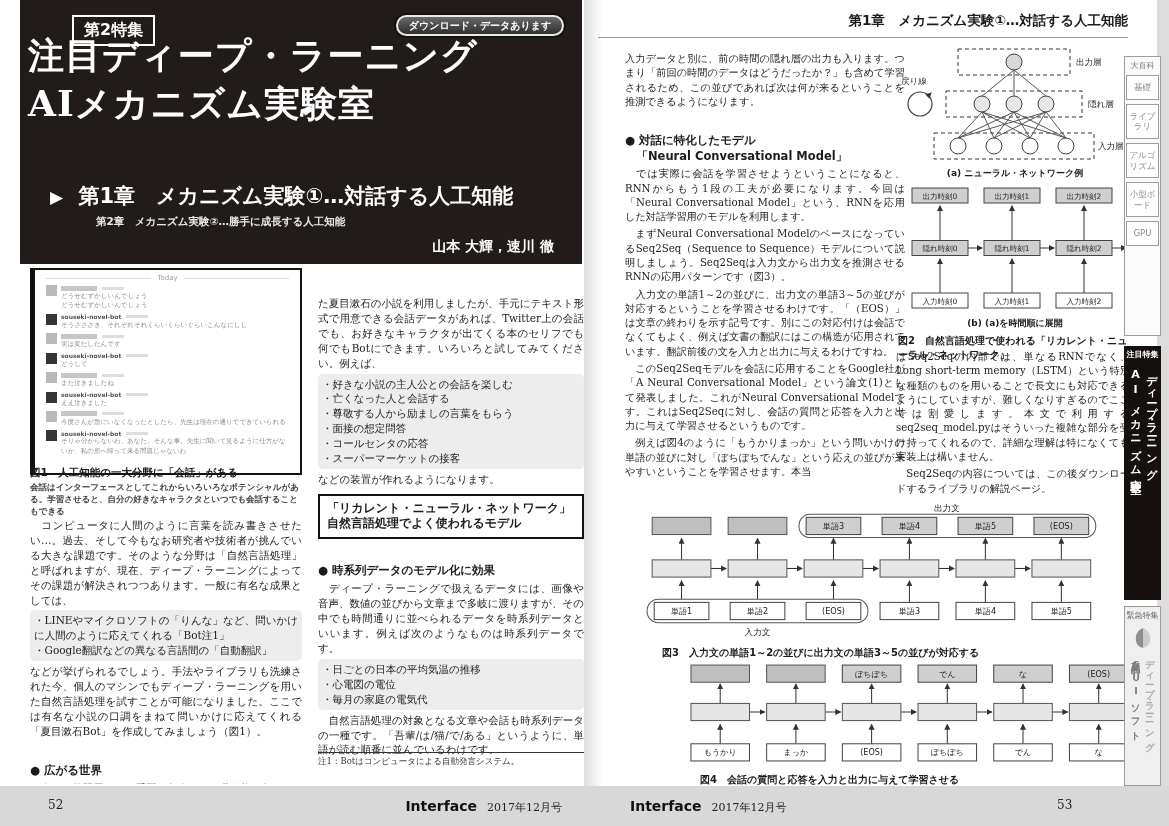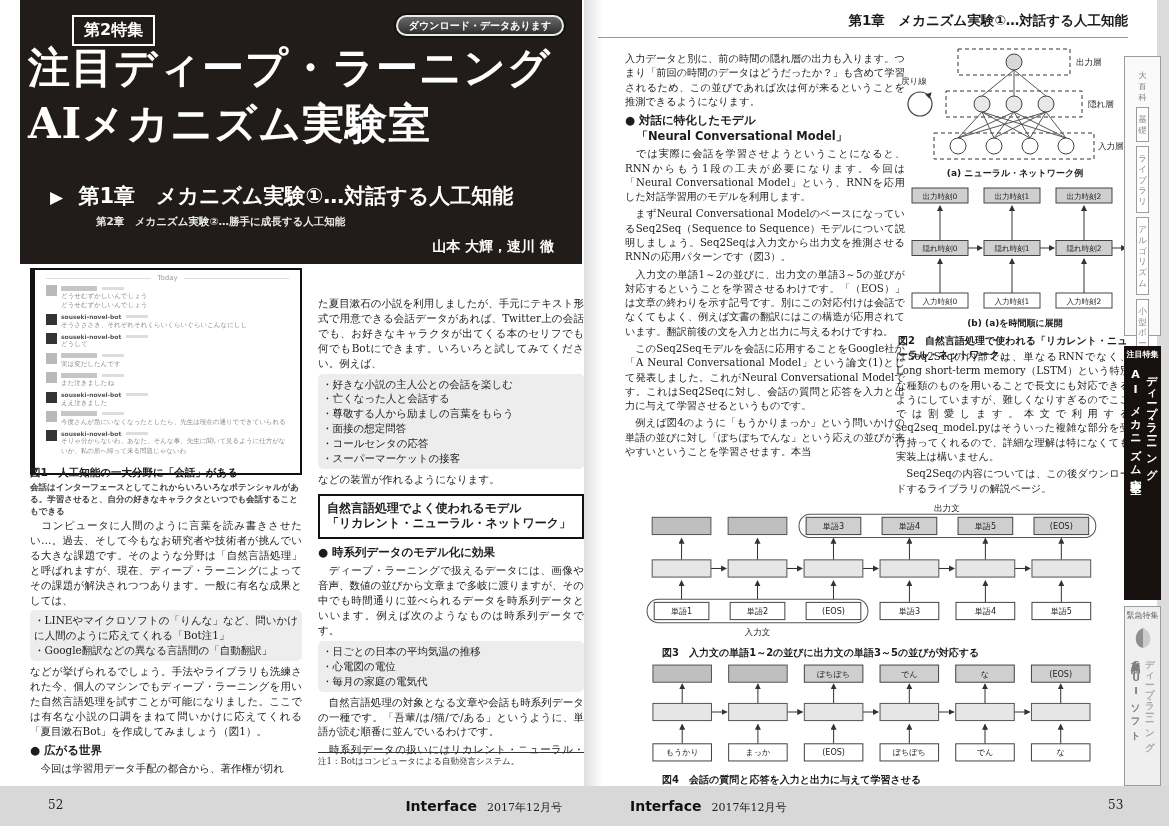--- a/index.html
+++ b/index.html
@@ -16,21 +16,21 @@
           background:linear-gradient(to right,rgba(0,0,0,.13),rgba(0,0,0,0) 70%);}
   .edge-strip{left:1157px;top:0;width:12px;height:786px;background:#dcdcdc;}
   
   .black-header{left:20px;top:0;width:562px;height:264px;background:#211c19;color:#fff;}
   .feature-box{position:absolute;left:52px;top:15px;border:2px solid #fff;padding:3px 10px;
                font-family:"DejaVu Sans",sans-serif;font-weight:bold;font-size:16px;}
   .dl-badge{position:absolute;left:376px;top:15px;width:164px;height:17px;line-height:17px;
             text-align:center;font-family:"DejaVu Sans",sans-serif;font-weight:bold;font-size:10px;
             color:#fff;background:linear-gradient(#6a6a6a,#2e2e2e);border:2px solid #e9e9e9;
             border-radius:11px;box-shadow:0 0 0 2px #14100e;}
-  .big-title{position:absolute;left:8px;top:40px;width:548px;font-size:42px;font-weight:bold;
+  .big-title{position:absolute;left:8px;top:32px;width:548px;font-size:36px;font-weight:bold;
              line-height:1.33;letter-spacing:1px;white-space:nowrap;}
   .chapter-line{position:absolute;left:30px;top:182px;font-family:"DejaVu Sans",sans-serif;
                 font-weight:bold;font-size:21px;white-space:nowrap;}
   .chapter-line .tri{font-size:17px;margin-right:8px;}
   .subchapters{position:absolute;left:76px;top:214px;font-family:"DejaVu Sans",sans-serif;
                font-weight:bold;font-size:10.5px;line-height:1.45;color:#e8e8e8;}
   .authors{position:absolute;right:28px;top:238px;font-family:"DejaVu Sans",sans-serif;
            font-weight:bold;font-size:14px;}
   
   .fig1{left:30px;top:268px;width:272px;height:207px;border:2px solid #111;border-left:5px solid #111;
@@ -50,47 +50,47 @@
   .msg-text{font-size:6.5px;color:#8a8a8a;line-height:1.45;white-space:pre-line;
             overflow:hidden;max-height:20px;}
   .fig1-cap{left:30px;top:466px;width:274px;font-family:"DejaVu Sans",sans-serif;}
   .cap-title{font-weight:bold;font-size:10.5px;margin-bottom:2px;}
   .cap-body{font-weight:bold;font-size:8.5px;color:#444;line-height:1.4;}
   
   .col{font-size:10.5px;line-height:1.42;text-align:justify;}
   .col p{margin:0 0 3px 0;}
   .hl{background:#ededed;border-radius:5px;padding:3px 4px;margin:2px 0 3px 0;}
   .hl div{margin:0;}
-  .gh{font-family:"DejaVu Sans",sans-serif;font-weight:bold;font-size:11.5px;margin:3px 0 3px 0;}
+  .gh{font-family:"DejaVu Sans",sans-serif;font-weight:bold;font-size:11.5px;margin:23px 0 3px 0;}
   .col1{left:30px;top:518px;width:272px;height:266px;overflow:hidden;}
   .col2{left:318px;top:296px;width:266px;height:462px;overflow:hidden;}
   .box-head{border:2px solid #111;padding:5px 7px;margin:7px 0 5px 0;
             font-family:"DejaVu Sans",sans-serif;font-weight:bold;font-size:12px;line-height:1.3;}
   .footnote{left:318px;top:752px;width:266px;font-size:8.5px;color:#333;
             border-top:1px solid #333;padding-top:3px;}
   
   .rp-header{left:598px;top:12px;width:530px;text-align:right;
              font-family:"DejaVu Sans",sans-serif;font-weight:bold;font-size:13.5px;
              border-bottom:1px solid #999;padding-bottom:7px;}
   .rcol1{left:625px;top:52px;width:280px;height:452px;overflow:hidden;font-size:10.2px;line-height:1.4;}
   .rcol2{left:896px;top:350px;width:234px;height:150px;overflow:hidden;font-size:10.2px;line-height:1.4;}
   .rcol1 p,.rcol2 p{margin:0 0 3px 0;}
   
   .fig2{left:898px;top:46px;width:234px;}
   .subcap{font-family:"DejaVu Sans",sans-serif;font-weight:bold;font-size:9px;
           text-align:center;margin:1px 0 4px 0;}
   .figcap{font-family:"DejaVu Sans",sans-serif;font-weight:bold;font-size:10px;line-height:1.35;
           margin-top:3px;}
   .fig3{left:638px;top:503px;width:476px;}
-  .fig4{left:638px;top:658px;width:476px;}
+  .fig4{left:676px;top:658px;width:476px;}
   .fig3 .figcap,.fig4 .figcap{margin-left:24px;}
   svg text{font-family:"DejaVu Sans",sans-serif;fill:#222;}
   
   .tab{left:1124px;width:37px;box-sizing:border-box;}
-  .tab-enc{top:56px;height:280px;background:#fafafa;border:1px solid #9c9c9c;padding:10px;}
+  .tab-enc{top:56px;height:280px;background:#fafafa;border:1px solid #9c9c9c;padding:0;}
   .tab-hdr{font-family:"DejaVu Sans",sans-serif;font-size:8px;color:#777;text-align:center;
            padding:3px 0 4px 0;}
   .enc-item{border:1px solid #9c9c9c;background:#fff;color:#8a8a8a;text-align:center;
             font-family:"DejaVu Sans",sans-serif;font-size:8.5px;line-height:1.25;
             padding:6px 1px;margin:0 1px 4px 1px;}
   .tab-feature{top:346px;height:254px;background:#16110e;color:#fff;}
   .tab-feature .tab-hdr{color:#fff;font-weight:bold;}
   .vtext{writing-mode:vertical-rl;text-orientation:upright;margin:4px auto 0 auto;
          font-family:"DejaVu Sans",sans-serif;font-weight:bold;letter-spacing:2px;}
   .tab-feature .vtext{height:210px;font-size:11px;line-height:1.45;margin-left:3px;}
@@ -145,38 +145,38 @@
   <div class="msg bot">
     <div class="avatar"></div>
     <div class="msg-body">
         <div class="name-row">
           <span class="bot-name">souseki-novel-bot</span>
           <span class="tsbar"></span>
         </div>
       <div class="msg-text">そうさささき、それぞれそれくらいくらいぐらいこんなにしし</div>
       </div>
   </div>
+  <div class="msg user">
+    <div class="avatar"></div>
+    <div class="msg-body">
+        <div class="name-row">
+          <span class="redact"></span>
+          <span class="tsbar"></span>
+        </div>
+      <div class="msg-text">実は変だしたんです</div>
+      </div>
+  </div>
   <div class="msg bot">
     <div class="avatar"></div>
     <div class="msg-body">
         <div class="name-row">
           <span class="bot-name">souseki-novel-bot</span>
           <span class="tsbar"></span>
         </div>
       <div class="msg-text">どうして</div>
-      </div>
-  </div>
-  <div class="msg user">
-    <div class="avatar"></div>
-    <div class="msg-body">
-        <div class="name-row">
-          <span class="redact"></span>
-          <span class="tsbar"></span>
-        </div>
-      <div class="msg-text">実は変だしたんです</div>
       </div>
   </div>
   <div class="msg user">
     <div class="avatar"></div>
     <div class="msg-body">
         <div class="name-row">
           <span class="redact"></span>
           <span class="tsbar"></span>
         </div>
       <div class="msg-text">また泣きましたね</div>
@@ -234,22 +234,22 @@
   <div class="hl">
     <div>・好きな小説の主人公との会話を楽しむ</div>
     <div>・亡くなった人と会話する</div>
     <div>・尊敬する人から励ましの言葉をもらう</div>
     <div>・面接の想定問答</div>
     <div>・コールセンタの応答</div>
     <div>・スーパーマーケットの接客</div>
   </div>
   <p>などの装置が作れるようになります。</p>
   <div class="box-head">
+    <div>「リカレント・ニューラル・ネットワーク」</div>
     <div>自然言語処理でよく使われるモデル</div>
-    <div>「リカレント・ニューラル・ネットワーク」</div>
   </div>
   <div class="gh">● 時系列データのモデル化に効果</div>
   <p>　ディープ・ラーニングで扱えるデータには、画像や音声、数値の並びから文章まで多岐に渡りますが、その中でも時間通りに並べられるデータを時系列データといいます。例えば次のようなものは時系列データです。</p>
   <div class="hl">
     <div>・日ごとの日本の平均気温の推移</div>
     <div>・心電図の電位</div>
     <div>・毎月の家庭の電気代</div>
   </div>
   <p>　自然言語処理の対象となる文章や会話も時系列データの一種です。「吾輩/は/猫/で/ある」というように、単語が読む順番に並んでいるわけです。</p>
   <p>　時系列データの扱いにはリカレント・ニューラル・ネットワーク（以下RNNと略す）と呼ばれるモデルが有効です。RNNのアイデアはごく単純で、隠れ層の出力を隠れ層の入力に戻してやるだけです。</p>
@@ -471,21 +471,21 @@
     <text x="268" y="96.5" font-size="8" text-anchor="middle">ぼちぼち</text>
     <text x="343" y="96.5" font-size="8" text-anchor="middle">でん</text>
     <text x="418" y="96.5" font-size="8" text-anchor="middle">な</text>
   </svg>
   <div class="figcap">図4　会話の質問と応答を入力と出力に与えて学習させる</div>
 </div>
 
 <div class="abs" style="left:630px;top:796px;">
   <span class="brand">Interface</span><span class="issue">2017年12月号</span>
 </div>
-<div class="abs pgnum" style="left:1108px;">53</div>
+<div class="abs pgnum" style="left:1057px;">53</div>
 
 <div class="abs tab tab-enc">
   <div class="tab-hdr">大百科</div>
   <div class="enc-item">基礎</div>
   <div class="enc-item">ライブラリ</div>
   <div class="enc-item">アルゴリズム</div>
   <div class="enc-item">小型ボード</div>
   <div class="enc-item">GPU</div>
 </div>
 

